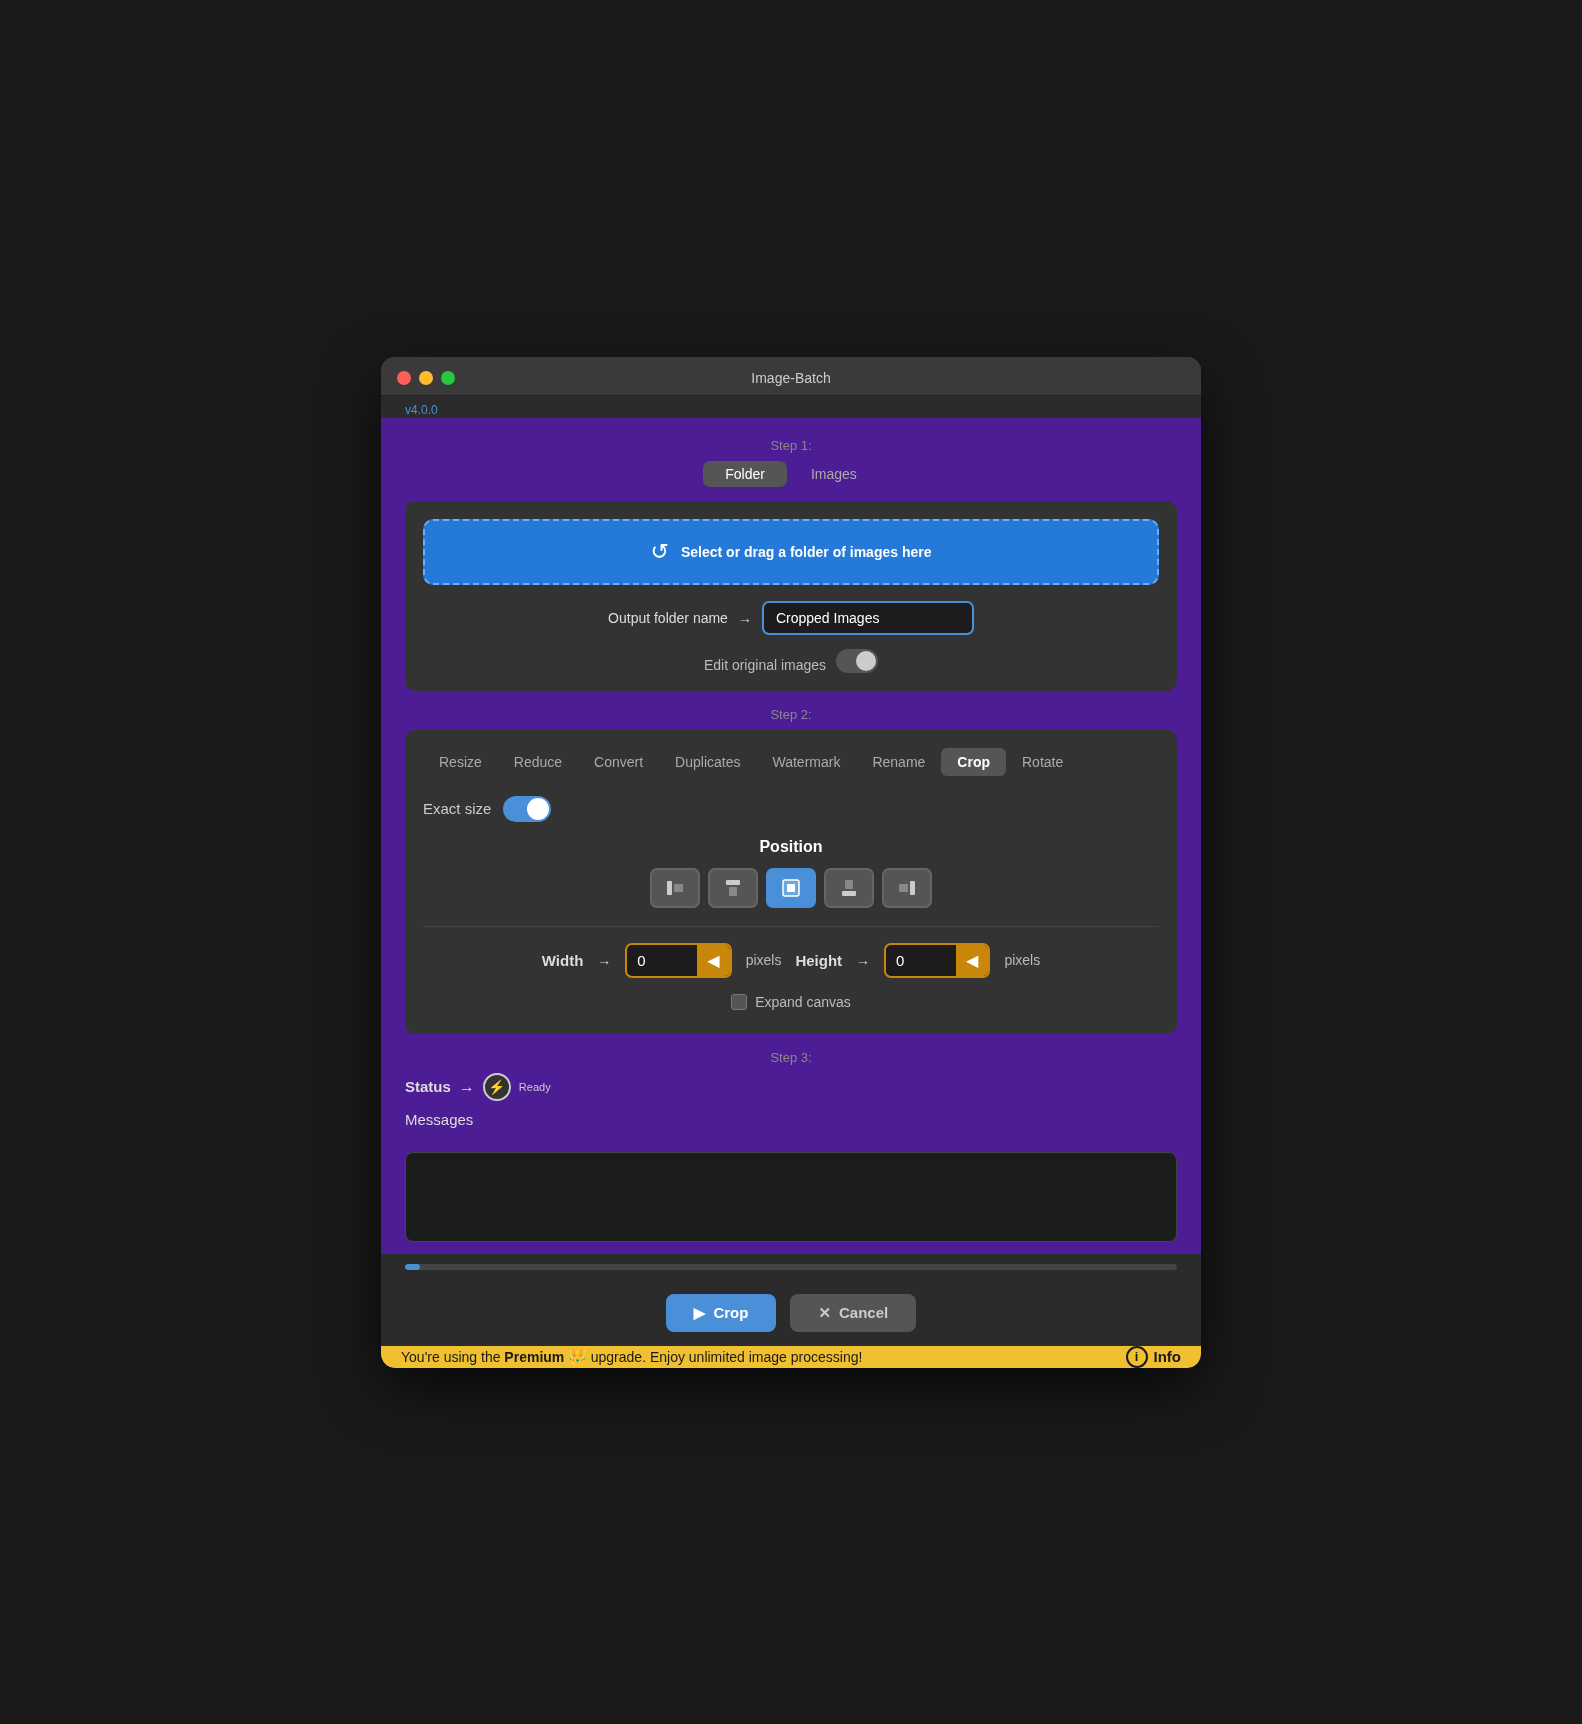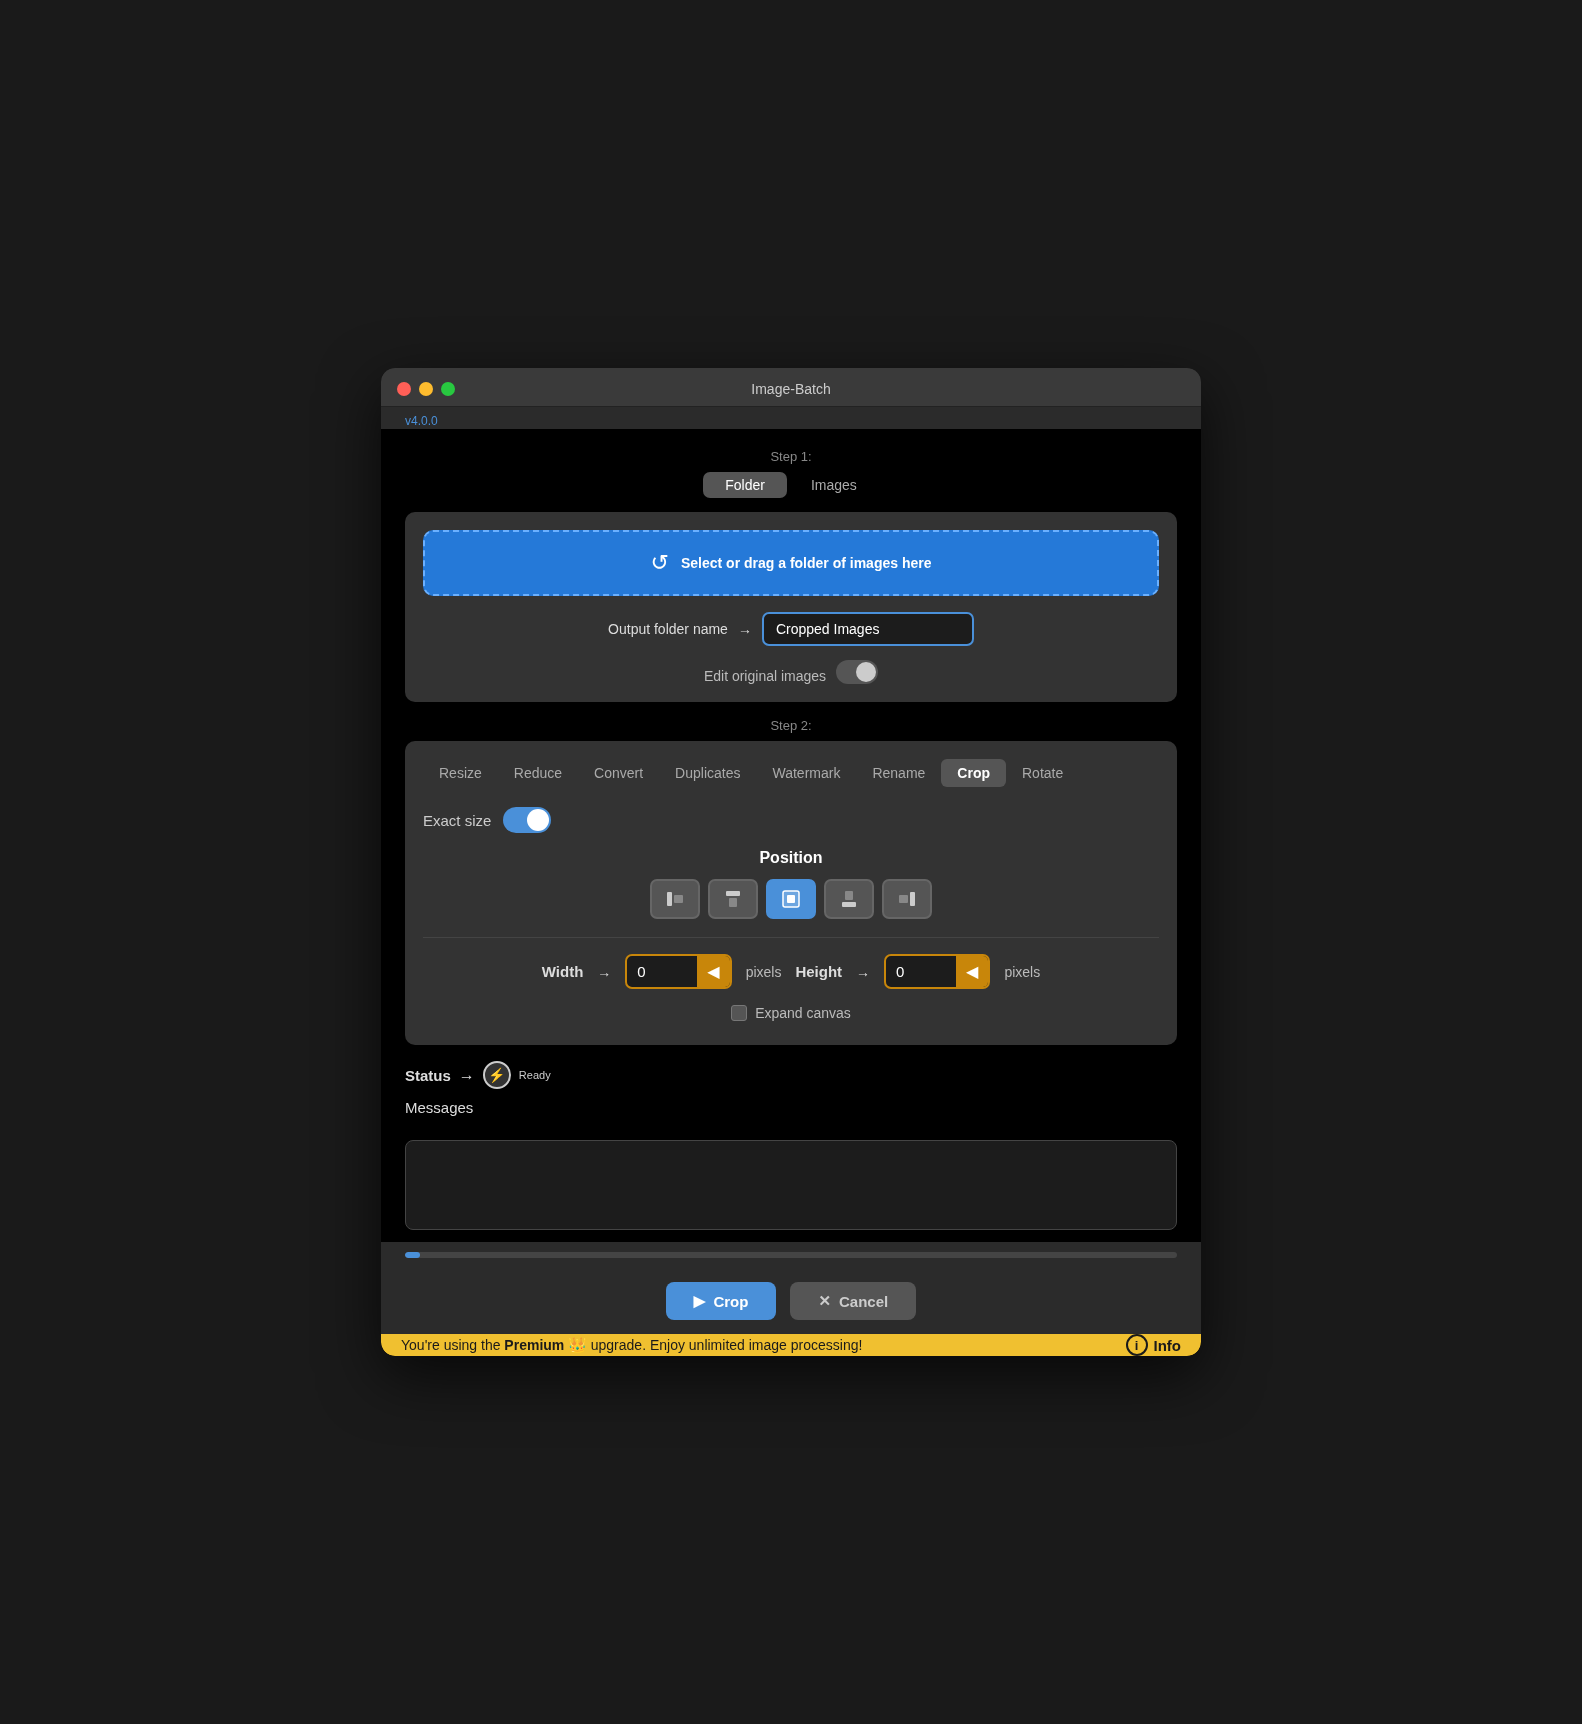--- a/index.html
+++ b/index.html
@@ -6,21 +6,21 @@
     body {
       background: #1a1a1a;
       display: flex;
       justify-content: center;
       align-items: center;
       min-height: 100vh;
       font-family: -apple-system, BlinkMacSystemFont, 'Segoe UI', sans-serif;
     }
     .window {
       width: 820px;
-      background: #000000;
+      background: #4c1d95;
       border-radius: 14px;
       box-shadow: 0 20px 60px rgba(0,0,0,0.7);
       overflow: hidden;
       position: relative;
     }
     .titlebar {
       background: #3a3a3a;
       padding: 14px 16px 10px;
       display: flex;
       align-items: center;
@@ -536,20 +536,21 @@
           </div>
           <span class="pixels-label">pixels</span>
         </div>
         <div class="expand-row">
           <div class="expand-check"></div>
           <span class="expand-label">Expand canvas</span>
         </div>
       </div>
     </div>
 
+    <div class="step-label">Step 3:</div>
     <div style="padding: 0 0 8px;">
       <div class="status-row">
         <span class="status-label">Status</span>
         <span class="status-arrow">→</span>
         <div class="status-icon">⚡</div>
         <span class="status-text">Ready</span>
       </div>
       <div class="messages-label">Messages</div>
       <textarea class="messages-box" readonly="" style=""></textarea>
     </div>

